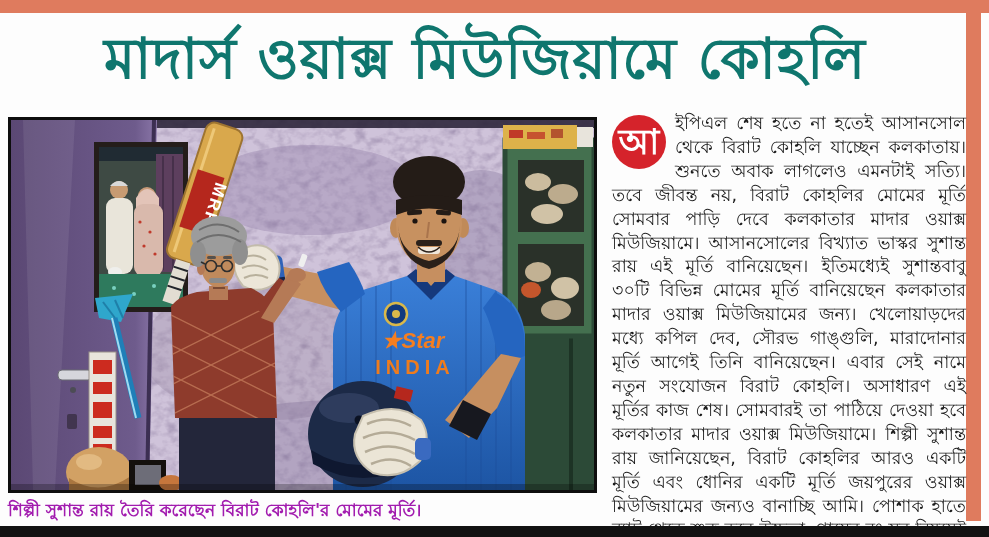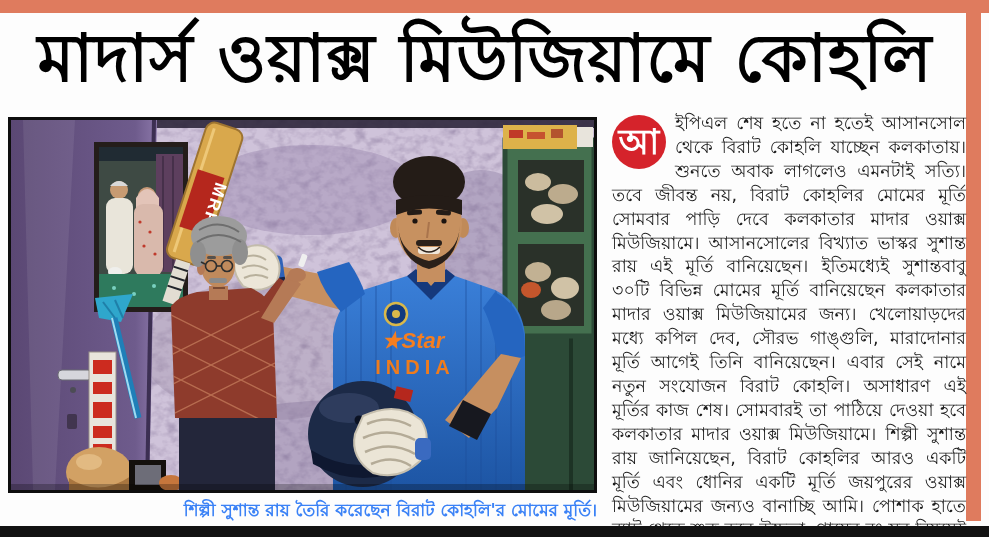--- a/index.html
+++ b/index.html
@@ -23,40 +23,39 @@
   }
   .bottom-bar {
     position: absolute; left: 0; top: 526px;
     width: 989px; height: 11px;
     background: #121212;
   }
   .headline {
     position: absolute; left: 10px; top: 13px; width: 950px; height: 100px;
     margin: 0;
     display: flex; align-items: center; justify-content: center;
-    font-size: 66px; font-weight: 700; color: #000000;
+    font-size: 56px; font-weight: 700; color: #0f766e;
     font-family: "DejaVu Sans", sans-serif;
     white-space: nowrap;
     letter-spacing: 1px;
   }
   .photo {
     position: absolute; left: 8px; top: 117px;
     width: 589px; height: 376px;
     margin: 0;
     border: 3px solid #0e0e0e;
     box-sizing: border-box;
     background: #a495b4;
   }
   .photo svg { display: block; width: 100%; height: 100%; }
   .caption {
     position: absolute; left: 8px; top: 497px; width: 589px;
-    font-size: 17px; font-weight: 700; color: #3b82f6;
+    font-size: 17px; font-weight: 700; color: #a21caf;
     font-family: "DejaVu Sans", sans-serif;
     white-space: nowrap;
-    text-align: right;
   }
   .article {
     position: absolute; left: 612px; top: 112px;
     width: 354px; height: 408px;
     font-size: 17.5px; line-height: 23.9px;
     color: #1b1b1b;
     text-align: justify;
     font-family: "DejaVu Sans", sans-serif;
   }
   .dropcap {

